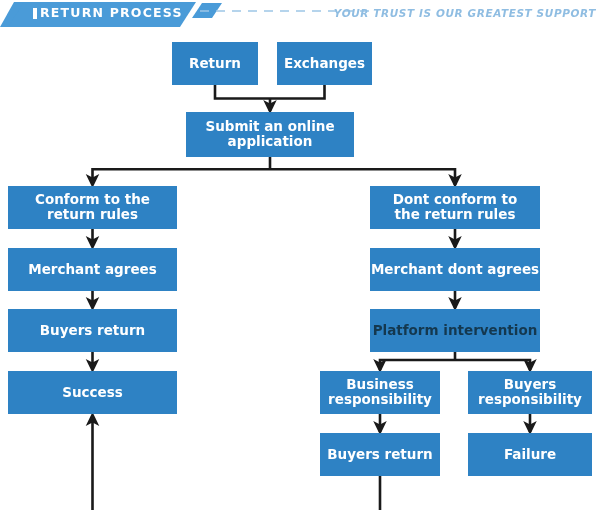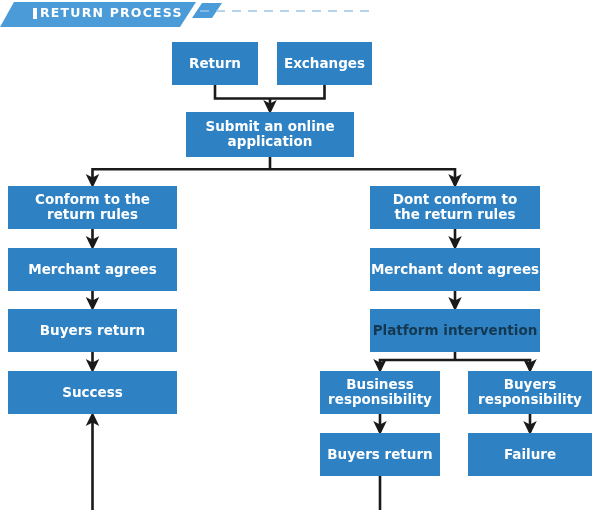--- a/index.html
+++ b/index.html
@@ -74,20 +74,21 @@
 
 <div id="header">
   <svg width="600" height="30" viewBox="0 0 600 30">
     <polygon id="hdrBanner" points="22,2 196,2 180,27 6,27" fill="#4a9bd8"></polygon>
     <polygon id="hdrSlash" points="14,2 24,2 8,27 0,27" fill="#4a9bd8"></polygon>
     <polygon id="hdrChip" points="202,3 222,3 212,18 192,18" fill="#4a9bd8"></polygon>
     <rect id="hdrBullet" x="33" y="8" width="4" height="11" fill="#ffffff"></rect>
     <line id="hdrDash" x1="200" y1="11" x2="372" y2="11" stroke-width="1.6" stroke-dasharray="9 7" stroke="#9dc6e6"></line>
   </svg>
   <div class="hdr-title">RETURN PROCESS</div>
+  <div class="hdr-tag" style="color: rgb(143, 189, 226);">YOUR TRUST IS OUR GREATEST SUPPORT</div>
 </div>
 
 <div id="chart">
   <svg id="flowSvg" width="600" height="480" viewBox="0 0 600 480">
     <defs>
       <marker id="arrowHead" markerWidth="7" markerHeight="7" refX="4.2" refY="3" orient="auto" markerUnits="strokeWidth">
         <path d="M0,0.4 L5.4,3 L0,5.6 L1.3,3 Z" fill="#1a1a1a"></path>
       </marker>
     </defs>
     <g id="edgeLayer">

